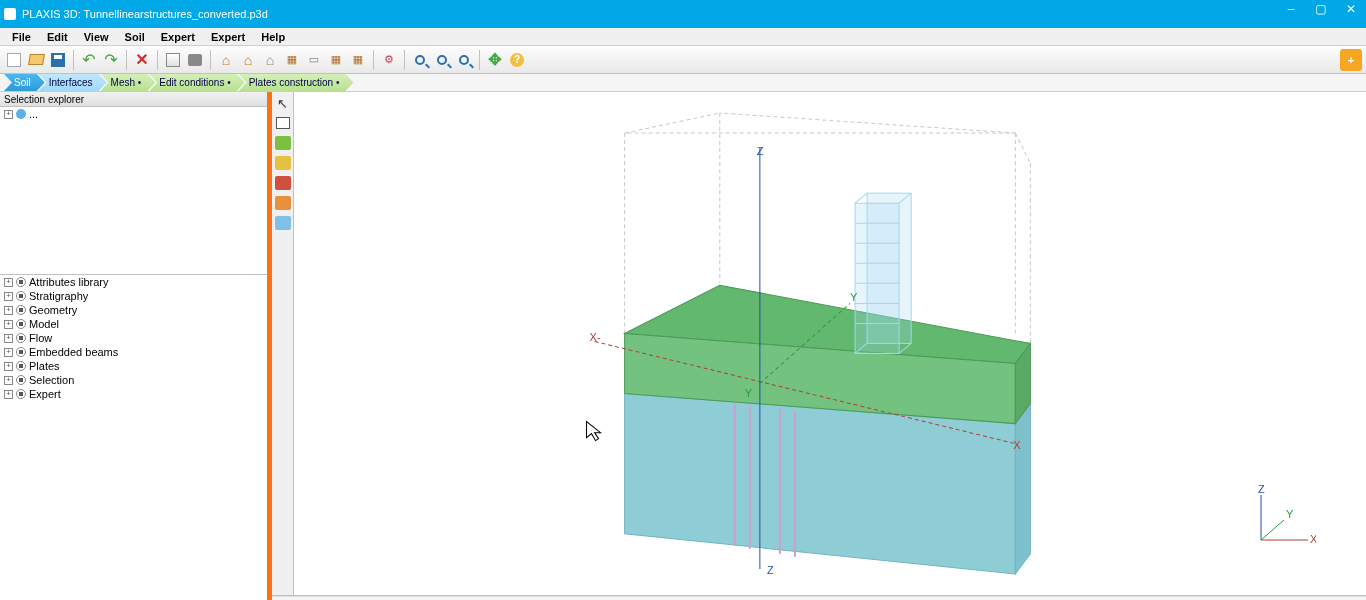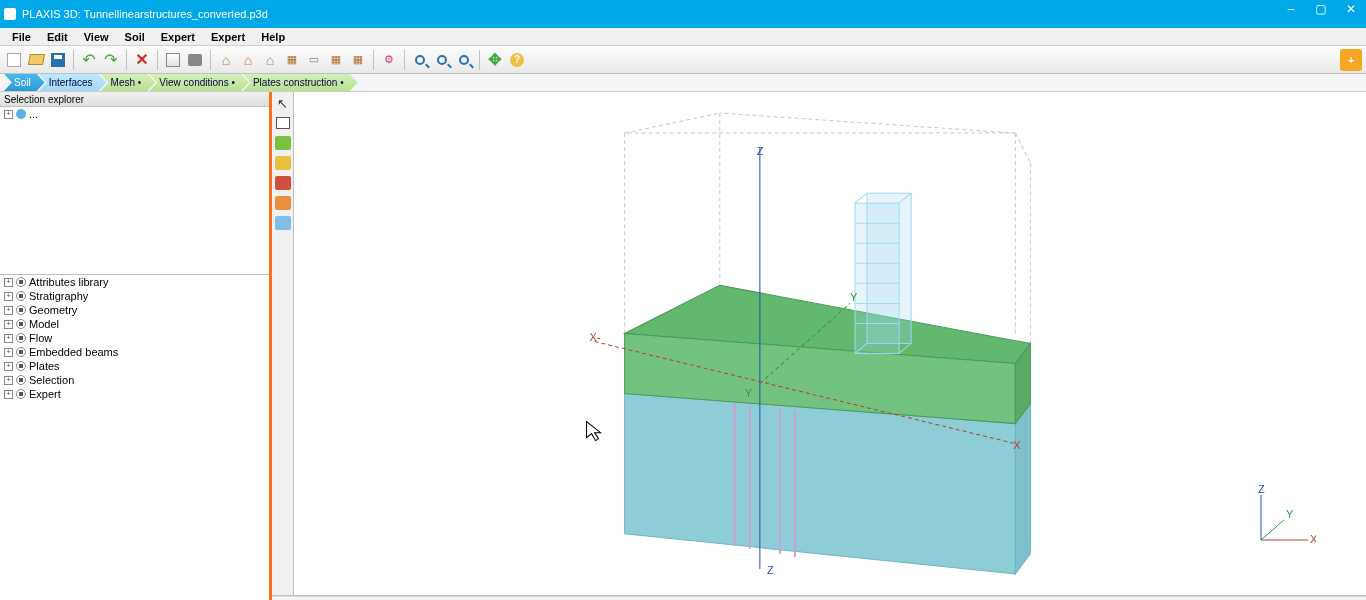--- a/index.html
+++ b/index.html
@@ -23,21 +23,21 @@
 .right-icon { margin-left: auto; width: 22px; height: 22px; background: #f5a623; border-radius: 3px; display:flex; align-items:center; justify-content:center; color:#fff; font-weight:bold; }
 
 
 .workflow { height: 18px; background: #f5f5f5; border-bottom: 1px solid #ccc; display: flex; align-items: stretch; padding-left: 4px; }
 .wtab { padding: 0 14px 0 10px; display: flex; align-items: center; font-size: 10px; color: #004; position: relative; background: linear-gradient(#c0e8ff,#a0d8f8); clip-path: polygon(0 0, calc(100% - 8px) 0, 100% 50%, calc(100% - 8px) 100%, 0 100%, 8px 50%); margin-right: -6px; }
 .wtab.active { background: linear-gradient(#4bb8f0,#2a9ad8); color: #fff; }
 .wtab.green { background: linear-gradient(#d5f0b8,#b8e090); text-align: right; }
 
 
 .main { flex: 1; display: flex; overflow: hidden; }
-.leftpanel { width: 272px; background: #be185d; border-right: 3px solid #f97316; display: flex; flex-direction: column; }
+.leftpanel { width: 272px; background: #be185d; border-right: 5px solid #f97316; display: flex; flex-direction: column; }
 .panel-header { height: 15px; background: linear-gradient(#f0f0f0,#e0e0e0); border-bottom: 1px solid #c0c0c0; padding-left: 4px; font-size: 10px; display: flex; align-items: center; }
 .panel-body { background: #fff; overflow: auto; }
 .sel-panel { height: 168px; border-bottom: 1px solid #c0c0c0; }
 .model-panel { flex: 1; }
 .tree-item { display: flex; align-items: center; height: 14px; padding-left: 4px; gap: 3px; font-size: 10px; }
 .tree-exp { width: 9px; height: 9px; border: 1px solid #888; display: flex; align-items: center; justify-content: center; font-size: 8px; line-height: 1; color:#555; }
 .tree-eye { width: 10px; height: 10px; border-radius: 50%; border: 1px solid #888; background: radial-gradient(circle at 50% 50%, #555 40%, #fff 42%); }
 .tree-dot-blue { width: 10px; height:10px; border-radius:50%; background:#5ab0e8; }
 
 
@@ -171,21 +171,21 @@
   <div class="tbtn">
       <div class="i-help">?</div>
     </div>
   <div class="right-icon">+</div>
 </div>
 
 <div class="workflow">
   <div class="wtab active">Soil</div>
   <div class="wtab">Interfaces</div>
   <div class="wtab green">Mesh •</div>
-  <div class="wtab green">View conditions •</div>
+  <div class="wtab green">Edit conditions •</div>
   <div class="wtab green">Plates construction •</div>
 </div>
 
 <div class="main">
 
   <div class="leftpanel">
     <div class="panel-header">Selection explorer</div>
     <div class="panel-body sel-panel">
       <div class="tree-item">
         <div class="tree-exp">+</div>

